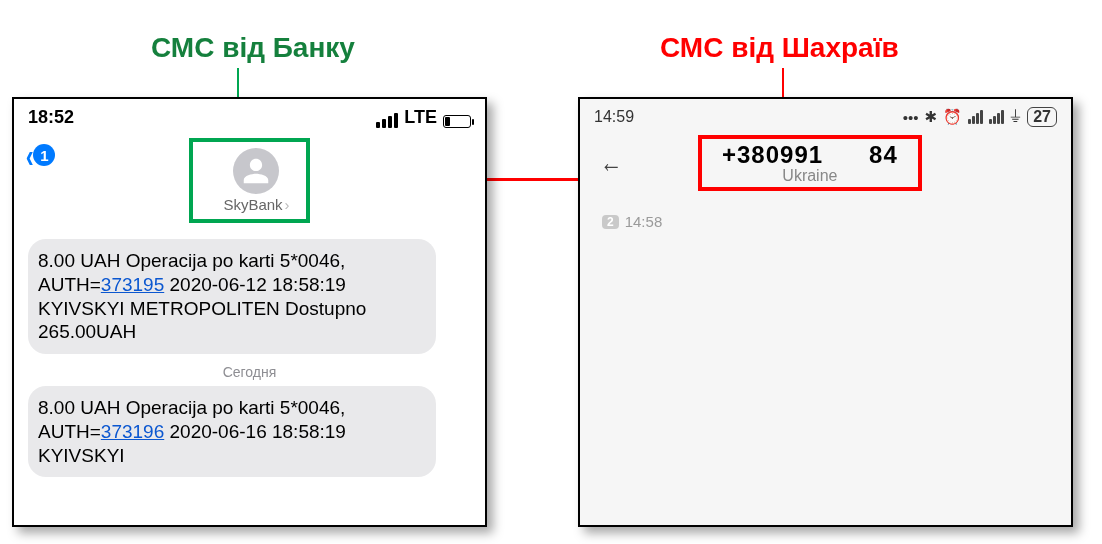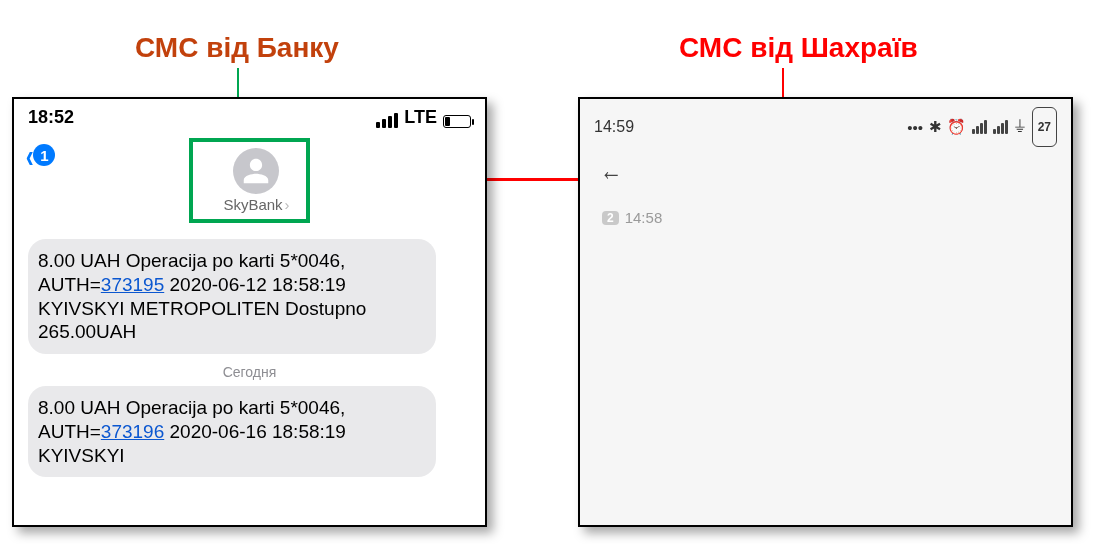--- a/index.html
+++ b/index.html
@@ -14,22 +14,22 @@
   }
 
   
   .top-label {
     position: absolute;
     top: 32px;
     font-size: 28px;
     font-weight: 700;
     white-space: nowrap;
   }
-  #lbl-bank  { left: 135px; color: #c2410c; }
-  #lbl-fraud { left: 679px; color: #ff0000; }
+  #lbl-bank  { left: 151px; color: #15803d; }
+  #lbl-fraud { left: 660px; color: #ff0000; }
 
   .v-arrow {
     position: absolute;
     width: 0;
     border-left: 2px solid;
   }
   .v-arrow::after {
     content: "";
     position: absolute;
     left: -6px; bottom: -1px;
@@ -160,21 +160,21 @@
   .andr-icons { display:flex; align-items:center; gap:6px; font-size:15px; }
   .andr-icons .bars { display:flex; align-items:flex-end; gap:1px; }
   .andr-icons .bars span{width:3px;background:#444;border-radius:1px}
   .andr-icons .bars span:nth-child(1){height:5px}
   .andr-icons .bars span:nth-child(2){height:8px}
   .andr-icons .bars span:nth-child(3){height:11px}
   .andr-icons .bars span:nth-child(4){height:14px}
   .andr-icons .wifi{font-size:16px}
   .andr-icons .batt{
     border:1.5px solid #444; border-radius:6px;
-    padding:12px 5px; font-size:12px; font-weight:600;
+    padding:0 5px; font-size:16px; font-weight:600;
   }
 
   #phone-fraud .nav {
     display:flex; align-items:center; position:relative;
     padding: 4px 14px 6px;
   }
   #phone-fraud .back-arrow {
     font-size:28px; color:#444; transform: scaleX(.8);
     padding-right: 30px;
   }
@@ -289,20 +289,26 @@
           <span></span>
           <span></span>
         </span>
       <span class="wifi">⏚</span>
       <span class="batt">27</span>
     </span>
   </div>
 
   <div class="nav">
     <span class="back-arrow">←</span>
+    <div id="fraud-sender-box">
+      <div class="num">
+        <span>+380991</span><span class="gap"></span><span>84</span>
+      </div>
+      <div class="country">Ukraine</div>
+    </div>
   </div>
 
   <div class="thread">
     <div class="ts">
       <span class="badge2">2</span>
       <span>14:58</span>
     </div>
   </div>
 </div>
 

